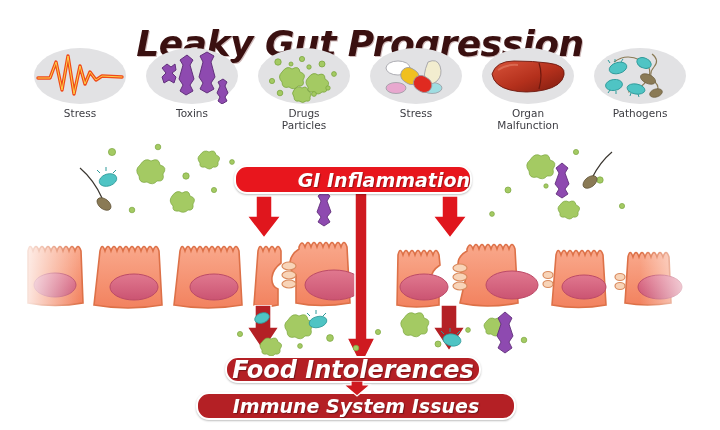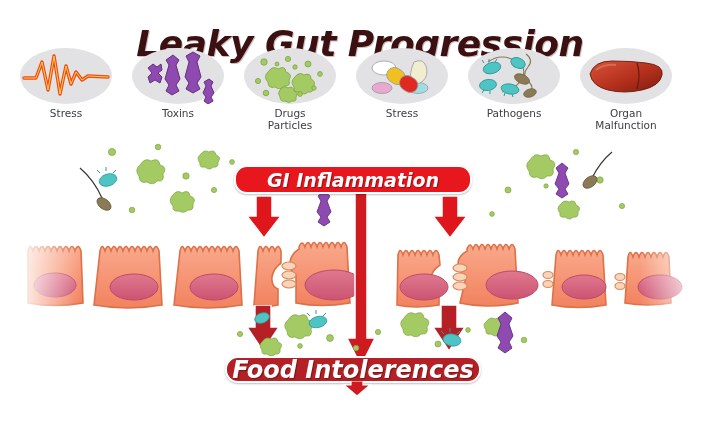--- a/index.html
+++ b/index.html
@@ -32,21 +32,21 @@
     white-space: nowrap;
     margin-top: 19px;
   }
 
   
   #causes {
     position: absolute;
     left: 10px; top: 48px;
     width: 700px; height: 96px;
     display: flex;
-    justify-content: flex-start;
+    justify-content: center;
     align-items: flex-start;
   }
   .cause {
     width: 112px;
     position: relative;
     text-align: center;
   }
   .cause-disc {
     width: 92px; height: 56px;
     margin: 0 auto;
@@ -89,20 +89,21 @@
     font-family: "DejaVu Sans", sans-serif;
     text-shadow: 1px 1px 1px rgba(0,0,0,.35);
     border: 2px solid #ffffff;
     white-space: nowrap;
     z-index: 20;
   }
   #banner-gi {
     left: 234px; top: 165px; width: 238px; height: 29px;
     background: #e8161d; font-size: 19px;
     box-shadow: 0 1px 2px rgba(0,0,0,.25);
+    justify-content: flex-end;
   }
   #banner-food {
     left: 225px; top: 356px; width: 256px; height: 27px;
     background: #b42025; font-size: 24px;
     box-shadow: 0 1px 2px rgba(0,0,0,.25);
   }
   #banner-immune {
     left: 196px; top: 392px; width: 320px; height: 28px;
     background: #b42025; font-size: 19px;
     box-shadow: 0 1px 2px rgba(0,0,0,.25);
@@ -191,57 +192,57 @@
             </g>
           </g>
         </svg>
       </div>
       <div class="cause-label">Stress</div>
     </div>
 
     <div class="cause">
       <div class="cause-disc">
         <svg class="cause-art" viewBox="0 0 92 56">
-          <path d="M20 14 q12-9 26-2 q14 7 8 18 q-6 12-20 14" fill="none" stroke="#8a7a55" stroke-width="1.1"></path>
-          <path d="M58 6 q8 6 2 13 q-7 8 1 15 q6 6 0 11" fill="none" stroke="#8a7a55" stroke-width="1.1"></path>
-          <g fill="#4fc4c4" stroke="#2f9a9a" stroke-width=".9">
-            <ellipse cx="24" cy="20" rx="9" ry="5.5" transform="rotate(-16 24 20)"></ellipse>
-            <ellipse cx="50" cy="15" rx="7.5" ry="5" transform="rotate(22 50 15)"></ellipse>
-            <ellipse cx="20" cy="37" rx="8.5" ry="5.5" transform="rotate(-8 20 37)"></ellipse>
-            <ellipse cx="42" cy="41" rx="9" ry="5" transform="rotate(10 42 41)"></ellipse>
-          </g>
-          <g stroke="#2f9a9a" stroke-width="1">
-            <path d="M16 15 l-2-3 M21 14 l0-3 M27 14 l2-3 M16 42 l-2 3 M22 43 l0 3 M37 45 l-1 3 M44 46 l1 3"></path>
-          </g>
-          <g fill="#8a7a55" stroke="#6b5d3e" stroke-width=".7">
-            <ellipse cx="54" cy="31" rx="8" ry="4.5" transform="rotate(24 54 31)"></ellipse>
-            <ellipse cx="62" cy="45" rx="6.5" ry="4" transform="rotate(-18 62 45)"></ellipse>
-          </g>
-        </svg>
-      </div>
-      <div class="cause-label">Pathogens</div>
-    </div>
-
-    <div class="cause">
-      <div class="cause-disc">
-        <svg class="cause-art" viewBox="0 0 92 56">
           <defs>
             <linearGradient id="livg" x1="0" y1="0" x2="1" y2="1">
               <stop offset="0%" stop-color="#d8533a"></stop>
               <stop offset="55%" stop-color="#b4301c"></stop>
               <stop offset="100%" stop-color="#7d1c10"></stop>
             </linearGradient>
           </defs>
           <path d="M10 26 q4-13 22-13 q20 0 34 2 q18 2 16 12 q-2 11-20 15 q-18 4-34 0 q-16-4-18-16z" fill="url(#livg)" stroke="#6d180e" stroke-width=".9"></path>
           <path d="M57 15 q4 12 0 26" fill="none" stroke="#6d180e" stroke-width="1.2"></path>
           <path d="M16 22 q8-6 20-5" fill="none" stroke="#e8866e" stroke-width="2" opacity=".55"></path>
         </svg>
       </div>
       <div class="cause-label">Organ
 Malfunction</div>
+    </div>
+
+    <div class="cause">
+      <div class="cause-disc">
+        <svg class="cause-art" viewBox="0 0 92 56">
+          <path d="M20 14 q12-9 26-2 q14 7 8 18 q-6 12-20 14" fill="none" stroke="#8a7a55" stroke-width="1.1"></path>
+          <path d="M58 6 q8 6 2 13 q-7 8 1 15 q6 6 0 11" fill="none" stroke="#8a7a55" stroke-width="1.1"></path>
+          <g fill="#4fc4c4" stroke="#2f9a9a" stroke-width=".9">
+            <ellipse cx="24" cy="20" rx="9" ry="5.5" transform="rotate(-16 24 20)"></ellipse>
+            <ellipse cx="50" cy="15" rx="7.5" ry="5" transform="rotate(22 50 15)"></ellipse>
+            <ellipse cx="20" cy="37" rx="8.5" ry="5.5" transform="rotate(-8 20 37)"></ellipse>
+            <ellipse cx="42" cy="41" rx="9" ry="5" transform="rotate(10 42 41)"></ellipse>
+          </g>
+          <g stroke="#2f9a9a" stroke-width="1">
+            <path d="M16 15 l-2-3 M21 14 l0-3 M27 14 l2-3 M16 42 l-2 3 M22 43 l0 3 M37 45 l-1 3 M44 46 l1 3"></path>
+          </g>
+          <g fill="#8a7a55" stroke="#6b5d3e" stroke-width=".7">
+            <ellipse cx="54" cy="31" rx="8" ry="4.5" transform="rotate(24 54 31)"></ellipse>
+            <ellipse cx="62" cy="45" rx="6.5" ry="4" transform="rotate(-18 62 45)"></ellipse>
+          </g>
+        </svg>
+      </div>
+      <div class="cause-label">Pathogens</div>
     </div>
   </div>
 
   <svg class="particles" viewBox="0 0 720 430">
     <g fill="#a4ca63" stroke="#7ba63f" stroke-width=".7">
       <path d="M140 165 q5-8 11-4 q8-4 9 4 q8 2 3 9 q2 8-6 7 q-4 5-10 1 q-8 2-8-6 q-5-6 1-11z"></path>
       <path d="M172 196 q5-7 10-3 q7-4 8 3 q7 2 3 8 q1 7-5 6 q-4 4-9 1 q-7 1-6-5 q-5-5-1-10z"></path>
       <path d="M200 155 q4-6 9-3 q6-3 7 3 q6 2 2 7 q1 6-5 5 q-3 4-8 0 q-6 1-5-4 q-4-5 0-8z"></path>
       <path d="M530 160 q5-8 11-4 q8-4 9 4 q8 2 3 9 q2 8-6 7 q-4 5-10 1 q-8 2-8-6 q-5-6 1-11z"></path>
       <path d="M560 205 q4-6 9-3 q6-3 7 3 q6 2 2 7 q1 6-5 5 q-3 4-8 0 q-6 1-5-4 q-4-5 0-8z"></path>
@@ -361,20 +362,23 @@
       <path d="M498 318 l7-6 7 6 -3 6 4 12 -4 6 3 6 -7 5 -7-5 3-6 -4-6 4-12z"></path>
     </g>
   </svg>
 
   <div class="banner" id="banner-gi">
     <span>GI Inflammation</span>
   </div>
   <div class="banner" id="banner-food">
     <span>Food Intolerences</span>
   </div>
+  <div class="banner" id="banner-immune">
+    <span>Immune System Issues</span>
+  </div>
 
   <svg class="arrow" id="arrow-center" width="32" height="180" viewBox="0 0 32 180">
     <path d="M10 0 h12 v150 h8 L16 178 L2 150 h8 z" fill="#cf1a20" stroke="#ffffff" stroke-width="1.5"></path>
   </svg>
 
   <svg class="arrow" id="arrow-in-left" width="40" height="44" viewBox="0 0 40 44">
     <path d="M12 0 h16 v20 h9 L20 42 L3 20 h9 z" fill="#e0161d" stroke="#ffffff" stroke-width="1.5"></path>
   </svg>
 
   <svg class="arrow" id="arrow-in-right" width="40" height="44" viewBox="0 0 40 44">

